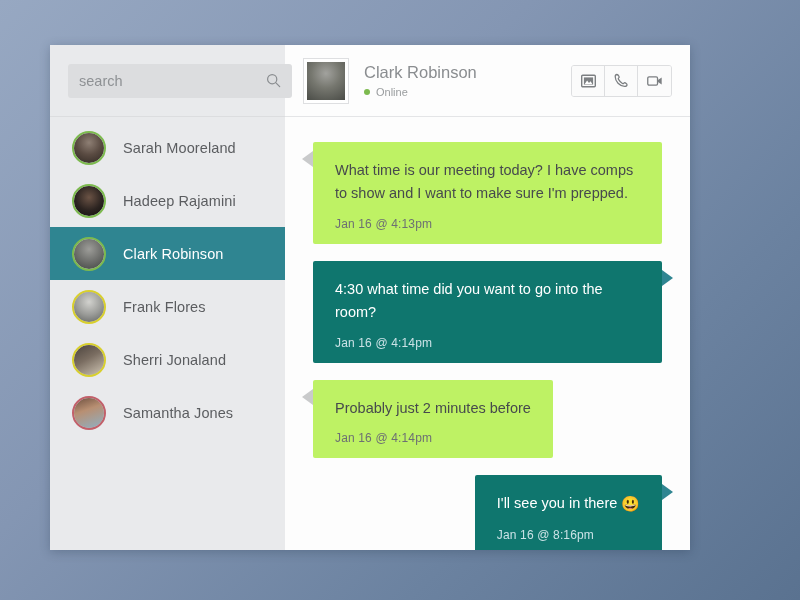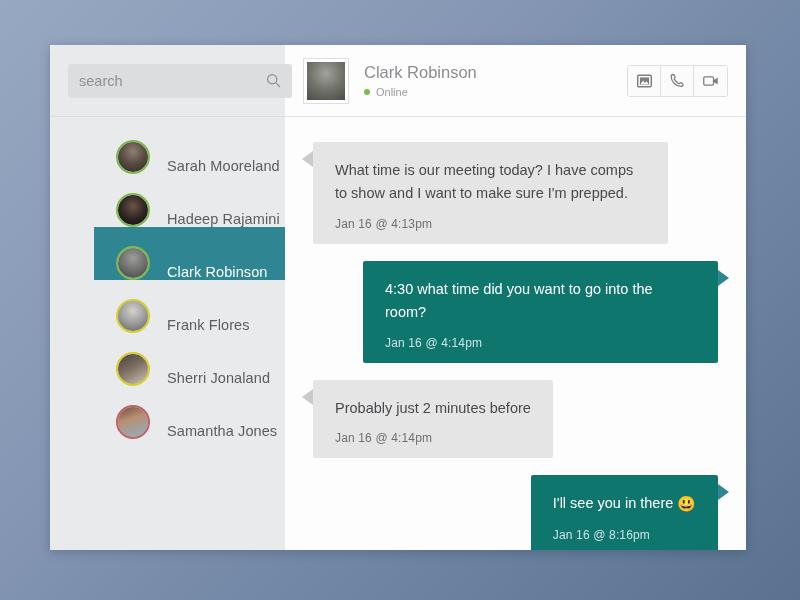--- a/index.html
+++ b/index.html
@@ -9,21 +9,21 @@
     font-family: "Liberation Sans", sans-serif;
   }
   body {
     background: linear-gradient(135deg, #97a8c2 0%, #8496b3 38%, #6b82a0 72%, #5a7290 100%);
   }
 
   
   #app-window {
     position: absolute;
     left: 50px; top: 45px;
-    width: 696px; height: 505px;
+    width: 640px; height: 505px;
     background: #ffffff;
     box-shadow: 0 2px 10px rgba(30,45,70,0.28);
     display: flex;
     overflow: hidden;
   }
 
   
   #sidebar {
     width: 235px;
     background: #e9eaec;
@@ -62,24 +62,23 @@
   .search-icon-svg { width: 15px; height: 15px; display: block; }
 
   #contact-list {
     flex: 1;
     overflow: hidden;
     padding-top: 4px;
   }
   .contact-row {
     height: 53px;
     display: flex;
-    align-items: flex-end;
+    align-items: center;
     padding: 0 0 0 22px;
     cursor: pointer;
-    margin-left: 44px;
   }
   .contact-row.selected { background: #2f8591; }
   .avatar {
     width: 34px; height: 34px;
     border-radius: 50%;
     flex: 0 0 34px;
     position: relative;
     border: 2.5px solid #7dba4f;
     overflow: hidden;
     background: #b9bcc0;
@@ -169,21 +168,21 @@
     flex: 1;
     padding: 25px 28px 0 28px;
     overflow: hidden;
   }
   .msg-row { display: flex; margin-bottom: 17px; }
   .msg-row.out { justify-content: flex-end; }
   .bubble {
     position: relative;
     max-width: 355px;
     padding: 17px 22px 13px 22px;
-    background: #e5e5e5;
+    background: #bef264;
     color: #474a4d;
     border-radius: 2px;
   }
   .bubble.teal { background: #0f766e; color: #ffffff; }
   .bubble .text {
     font-size: 14.5px;
     line-height: 1.62;
   }
   .bubble .stamp {
     margin-top: 11px;

